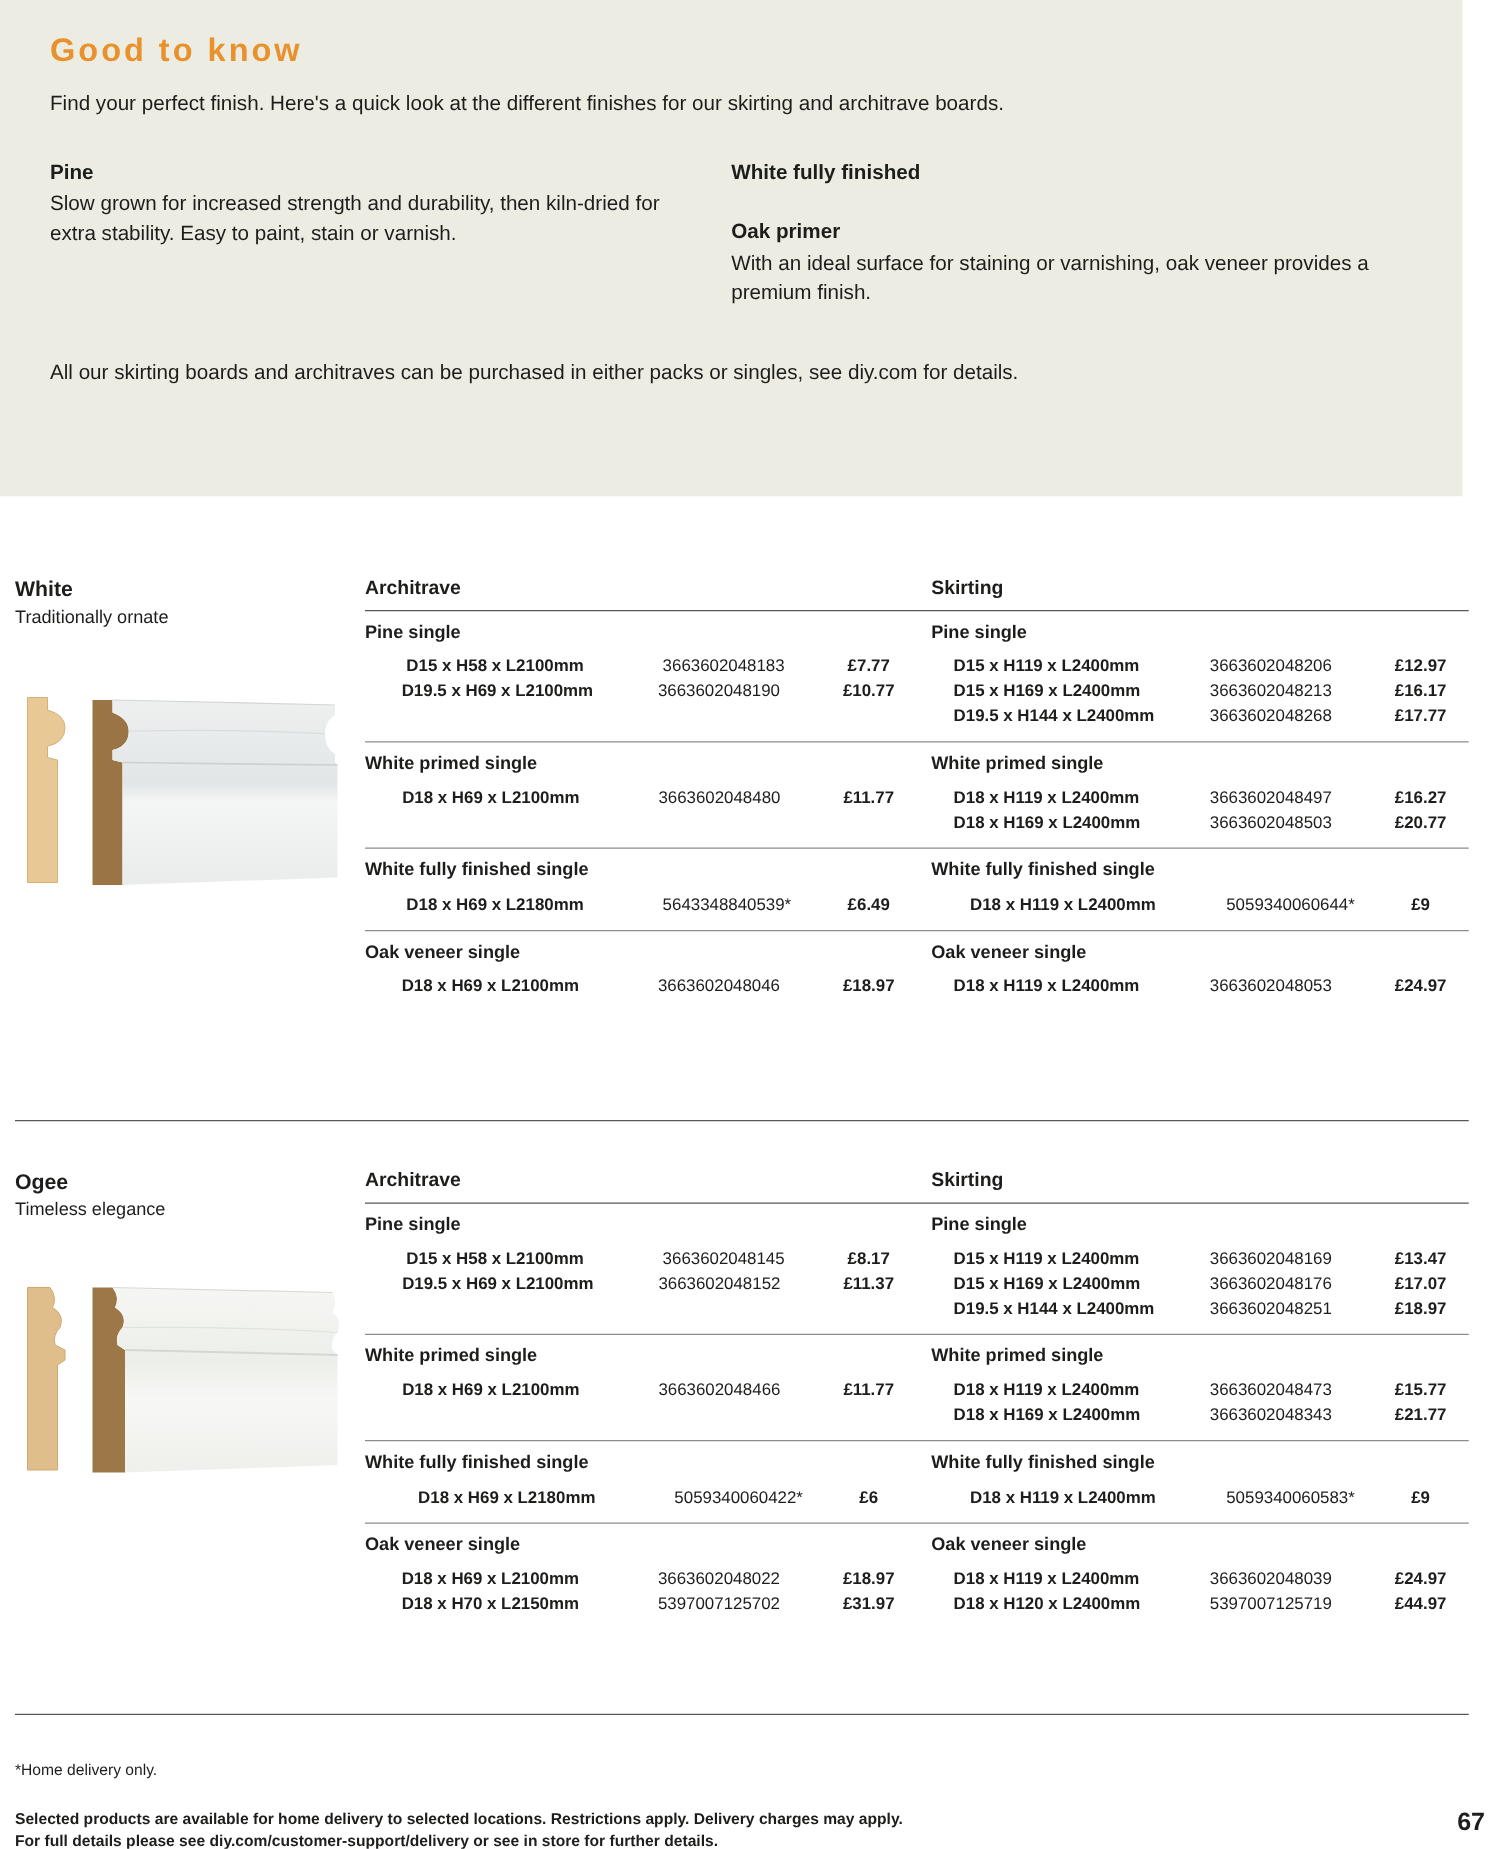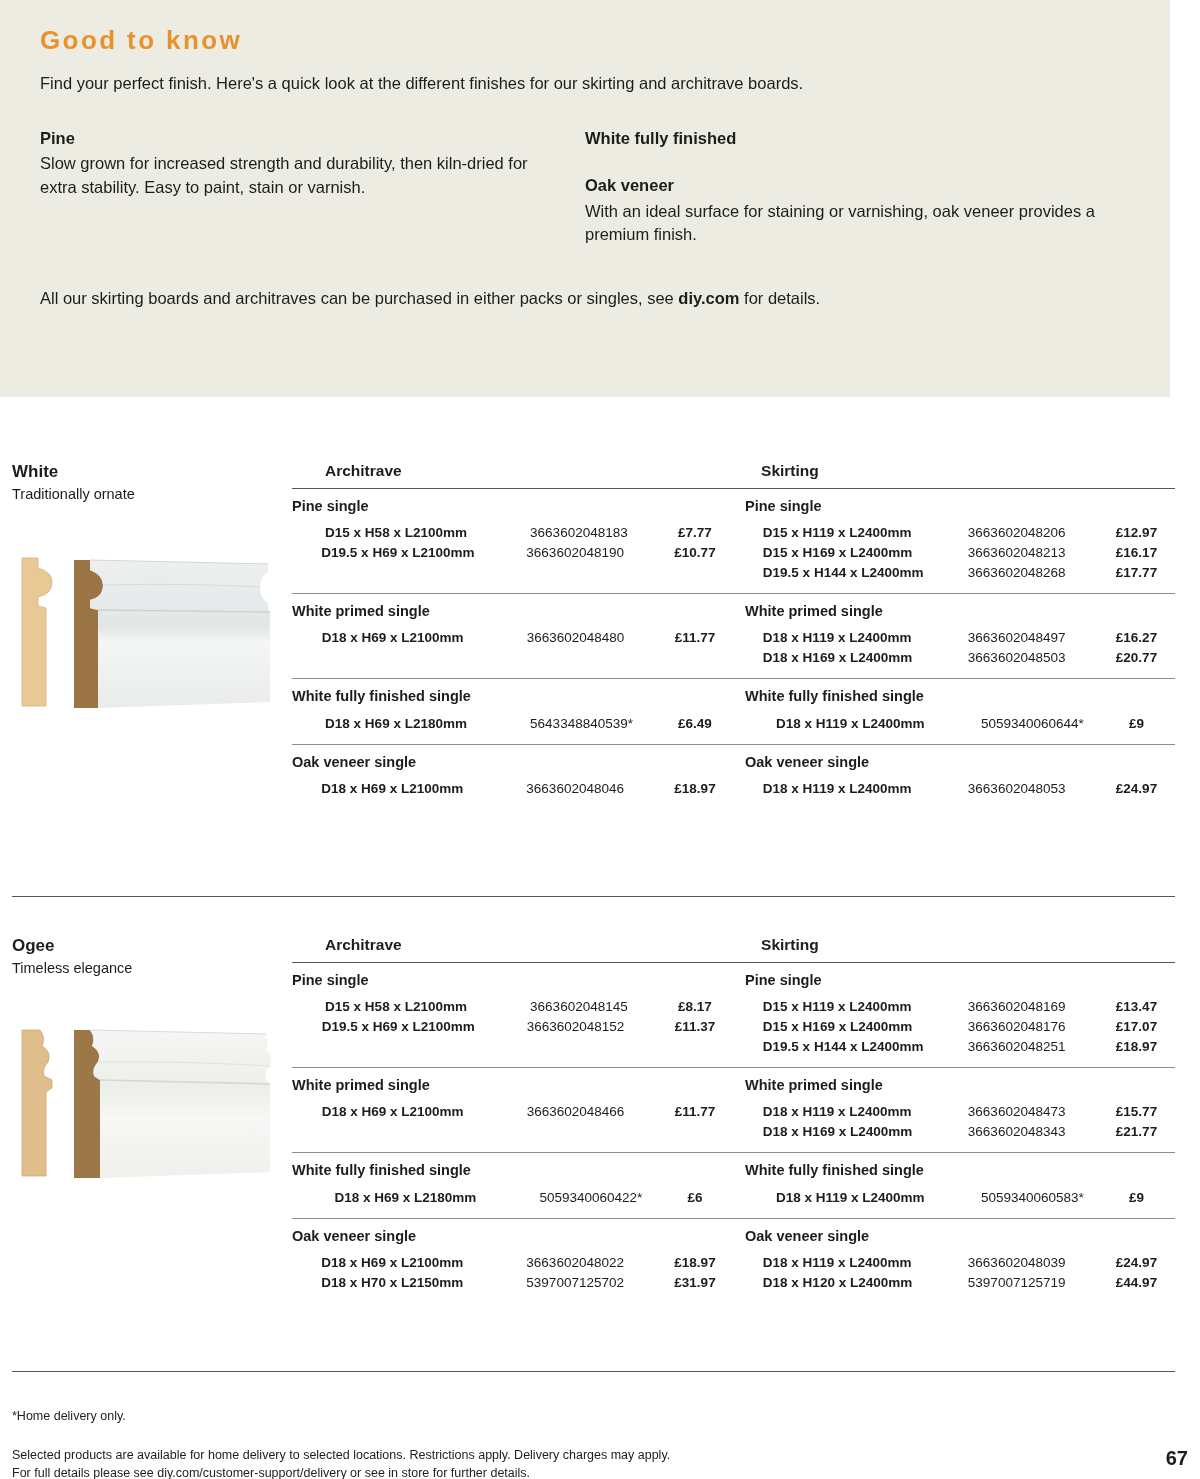--- a/index.html
+++ b/index.html
@@ -63,21 +63,21 @@
     font-size: 16.5px;
     line-height: 1.42;
     margin: 0;
     max-width: 510px;
   }
   .info-footnote {
     font-size: 16.5px;
     margin: 40px 0 0 0;
     line-height: 1.35;
   }
-  .info-footnote b { font-weight: bold; text-align: center; }
+  .info-footnote b { font-weight: normal; text-align: center; }
 
   
   .section {
     position: absolute;
     left: 0;
     width: 1200px;
   }
   .section-torus { top: 462px; }
   .section-ogee  { top: 936px; }
 
@@ -112,21 +112,20 @@
   
   .table {
     position: absolute;
     left: 292px;
     top: 0;
     width: 883px;
   }
   .table-head {
     display: flex;
     padding-bottom: 7px;
-    margin-left: 33px;
   }
   .th {
     font-size: 15.5px;
     font-weight: bold;
     line-height: 1.2;
   }
   .th-arch { width: 453px; }
   .th-skirt { width: 430px; }
 
   .rule {
@@ -198,20 +197,21 @@
   }
   .fn-star {
     font-size: 12.5px;
     margin: 0 0 22px 0;
     line-height: 1.3;
   }
   .fn-line {
     font-size: 12.5px;
     margin: 0;
     line-height: 1.45;
+    font-weight: bold;
   }
   .page-num {
     position: absolute;
     right: 12px;
     top: 1448px;
     font-size: 20px;
     font-weight: bold;
     line-height: 1;
   }
 </style>
@@ -227,21 +227,21 @@
       <div class="info-block">
         <p class="info-head">Pine</p>
         <p class="info-body">Slow grown for increased strength and durability, then kiln-dried for extra stability. Easy to paint, stain or varnish.</p>
       </div>
     </div>
     <div class="info-col right">
       <div class="info-block">
         <p class="info-head">White fully finished</p>
       </div>
       <div class="info-block">
-        <p class="info-head">Oak veneer</p>
+        <p class="info-head">Oak primer</p>
         <p class="info-body">With an ideal surface for staining or varnishing, oak veneer provides a premium finish.</p>
       </div>
     </div>
   </div>
 
   <p class="info-footnote"><span>All our skirting boards and architraves can be purchased in either packs or singles, see </span><b>diy.com</b><span> for details.</span></p>
 </div>
 
 <div class="section section-torus">
   <div class="sec-label">

